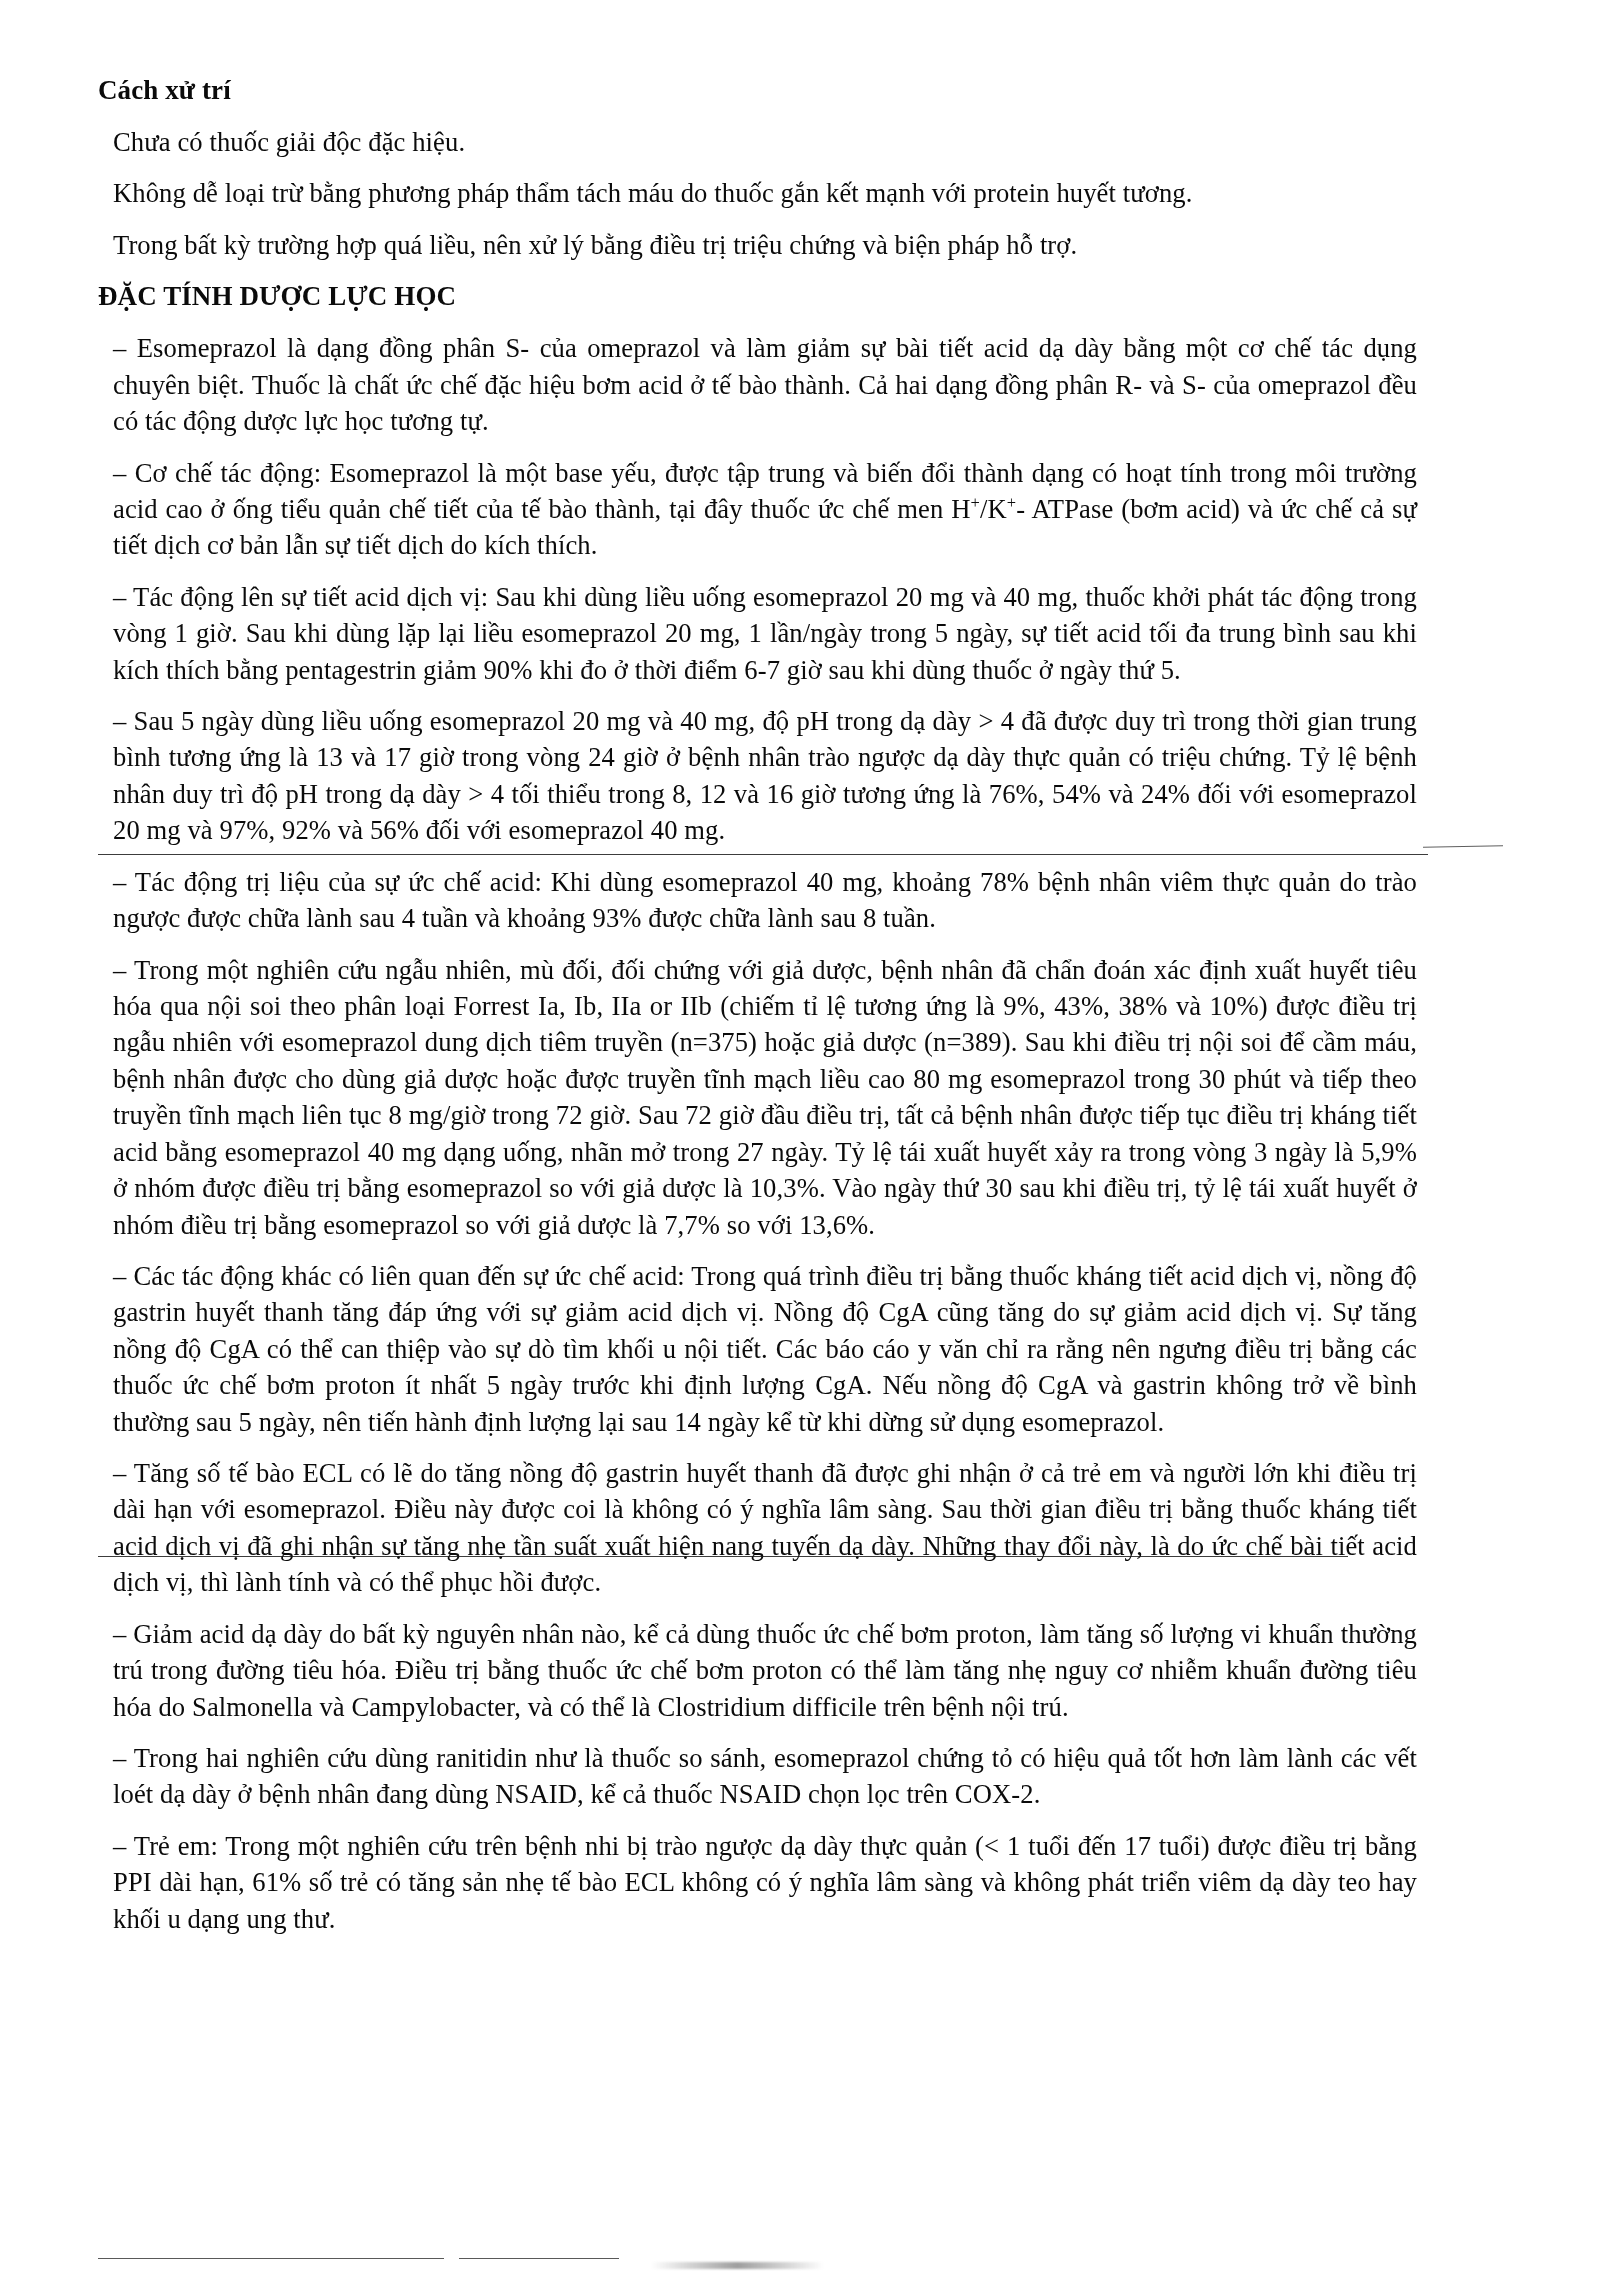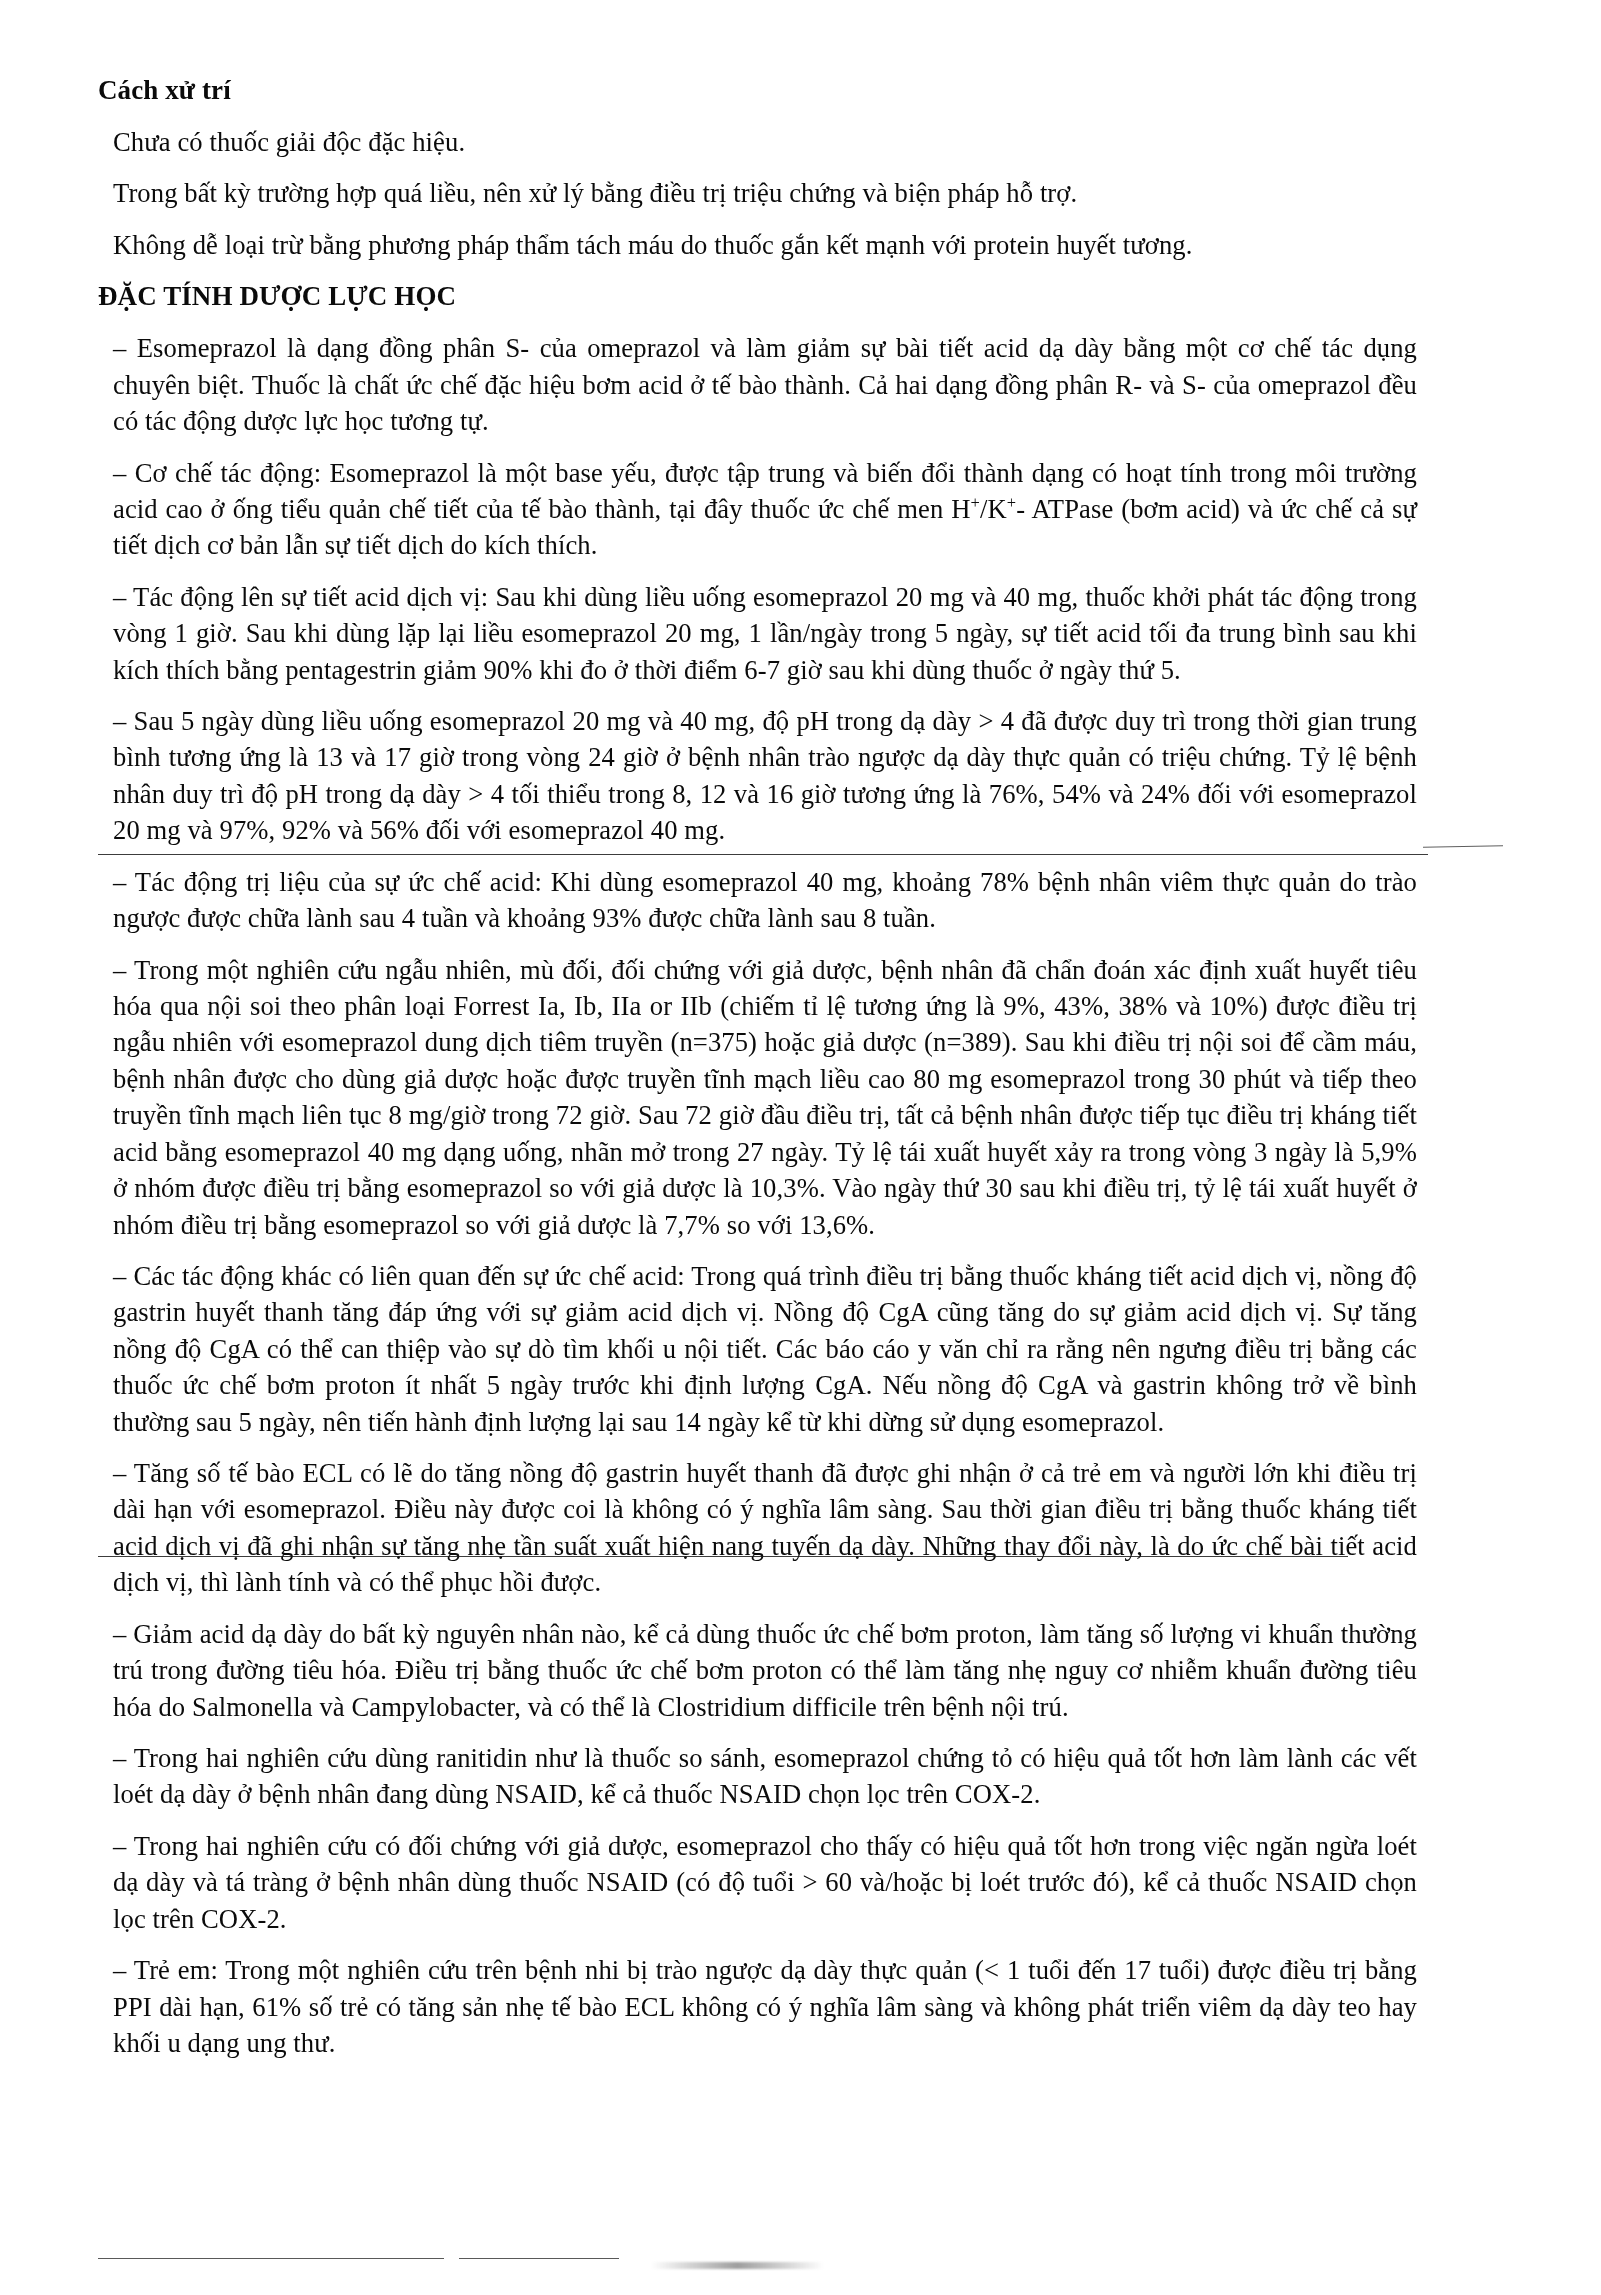--- a/index.html
+++ b/index.html
@@ -76,22 +76,22 @@
 </head>
 <body>
 
 <div class="page">
 
   <div class="doc">
 
     <div class="block">
       <div class="h-bold">Cách xử trí</div>
       <p class="plain">Chưa có thuốc giải độc đặc hiệu.</p>
+      <p class="plain">Không dễ loại trừ bằng phương pháp thẩm tách máu do thuốc gắn kết mạnh với protein huyết tương.</p>
       <p class="plain">Trong bất kỳ trường hợp quá liều, nên xử lý bằng điều trị triệu chứng và biện pháp hỗ trợ.</p>
-      <p class="plain">Không dễ loại trừ bằng phương pháp thẩm tách máu do thuốc gắn kết mạnh với protein huyết tương.</p>
     </div>
 
     <div class="block">
       <div class="h-bold">ĐẶC TÍNH DƯỢC LỰC HỌC</div>
       <p>– Esomeprazol là dạng đồng phân S- của omeprazol và làm giảm sự bài tiết acid dạ dày bằng một cơ chế tác dụng chuyên biệt. Thuốc là chất ức chế đặc hiệu bơm acid ở tế bào thành. Cả hai dạng đồng phân R- và S- của omeprazol đều có tác động dược lực học tương tự.</p>
     </div>
 
     <p><span class="it">– Cơ chế tác động:</span><span> Esomeprazol là một base yếu, được tập trung và biến đổi thành dạng có hoạt tính trong môi trường acid cao ở ống tiểu quản chế tiết của tế bào thành, tại đây thuốc ức chế men H<sup>+</sup>/K<sup>+</sup>- ATPase (bơm acid) và ức chế cả sự tiết dịch cơ bản lẫn sự tiết dịch do kích thích.</span></p>
 
     <p><span class="it">– Tác động lên sự tiết acid dịch vị:</span><span> Sau khi dùng liều uống esomeprazol 20 mg và 40 mg, thuốc khởi phát tác động trong vòng 1 giờ. Sau khi dùng lặp lại liều esomeprazol 20 mg, 1 lần/ngày trong 5 ngày, sự tiết acid tối đa trung bình sau khi kích thích bằng pentagestrin giảm 90% khi đo ở thời điểm 6-7 giờ sau khi dùng thuốc ở ngày thứ 5.</span></p>
@@ -104,21 +104,20 @@
     <p>– Trong một nghiên cứu ngẫu nhiên, mù đối, đối chứng với giả dược, bệnh nhân đã chẩn đoán xác định xuất huyết tiêu hóa qua nội soi theo phân loại Forrest Ia, Ib, IIa or IIb (chiếm tỉ lệ tương ứng là 9%, 43%, 38% và 10%) được điều trị ngẫu nhiên với esomeprazol dung dịch tiêm truyền (n=375) hoặc giả dược (n=389). Sau khi điều trị nội soi để cầm máu, bệnh nhân được cho dùng giả dược hoặc được truyền tĩnh mạch liều cao 80 mg esomeprazol trong 30 phút và tiếp theo truyền tĩnh mạch liên tục 8 mg/giờ trong 72 giờ. Sau 72 giờ đầu điều trị, tất cả bệnh nhân được tiếp tục điều trị kháng tiết acid bằng esomeprazol 40 mg dạng uống, nhãn mở trong 27 ngày. Tỷ lệ tái xuất huyết xảy ra trong vòng 3 ngày là 5,9% ở nhóm được điều trị bằng esomeprazol so với giả dược là 10,3%. Vào ngày thứ 30 sau khi điều trị, tỷ lệ tái xuất huyết ở nhóm điều trị bằng esomeprazol so với giả dược là 7,7% so với 13,6%.</p>
 
     <p><span class="it">– Các tác động khác có liên quan đến sự ức chế acid:</span><span> Trong quá trình điều trị bằng thuốc kháng tiết acid dịch vị, nồng độ gastrin huyết thanh tăng đáp ứng với sự giảm acid dịch vị. Nồng độ CgA cũng tăng do sự giảm acid dịch vị. Sự tăng nồng độ CgA có thể can thiệp vào sự dò tìm khối u nội tiết. Các báo cáo y văn chỉ ra rằng nên ngưng điều trị bằng các thuốc ức chế bơm proton ít nhất 5 ngày trước khi định lượng CgA. Nếu nồng độ CgA và gastrin không trở về bình thường sau 5 ngày, nên tiến hành định lượng lại sau 14 ngày kể từ khi dừng sử dụng esomeprazol.</span></p>
 
     <p>– Tăng số tế bào ECL có lẽ do tăng nồng độ gastrin huyết thanh đã được ghi nhận ở cả trẻ em và người lớn khi điều trị dài hạn với esomeprazol. Điều này được coi là không có ý nghĩa lâm sàng. Sau thời gian điều trị bằng thuốc kháng tiết acid dịch vị đã ghi nhận sự tăng nhẹ tần suất xuất hiện nang tuyến dạ dày. Những thay đổi này, là do ức chế bài tiết acid dịch vị, thì lành tính và có thể phục hồi được.</p>
 
     <p>– Giảm acid dạ dày do bất kỳ nguyên nhân nào, kể cả dùng thuốc ức chế bơm proton, làm tăng số lượng vi khuẩn thường trú trong đường tiêu hóa. Điều trị bằng thuốc ức chế bơm proton có thể làm tăng nhẹ nguy cơ nhiễm khuẩn đường tiêu hóa do <span class="it">Salmonella</span> và <span class="it">Campylobacter</span>, và có thể là <span class="it">Clostridium difficile</span> trên bệnh nội trú.</p>
 
     <p>– Trong hai nghiên cứu dùng ranitidin như là thuốc so sánh, esomeprazol chứng tỏ có hiệu quả tốt hơn làm lành các vết loét dạ dày ở bệnh nhân đang dùng NSAID, kể cả thuốc NSAID chọn lọc trên COX-2.</p>
 
-    <p>– Trong hai nghiên cứu có đối chứng với giả dược, esomeprazol cho thấy có hiệu quả tốt hơn trong việc ngăn ngừa loét dạ dày và tá tràng ở bệnh nhân dùng thuốc NSAID (có độ tuổi &gt; 60 và/hoặc bị loét trước đó), kể cả thuốc NSAID chọn lọc trên COX-2.</p>
 
     <p><span class="it">– Trẻ em:</span><span> Trong một nghiên cứu trên bệnh nhi bị trào ngược dạ dày thực quản (&lt; 1 tuổi đến 17 tuổi) được điều trị bằng PPI dài hạn, 61% số trẻ có tăng sản nhẹ tế bào ECL không có ý nghĩa lâm sàng và không phát triển viêm dạ dày teo hay khối u dạng ung thư.</span></p>
 
   </div>
 
   <div class="strikeline" style="left:98px; top:854px; width:1330px;"></div>
   <div class="strikeline thin" style="left:1423px; top:846px; width:80px; transform:rotate(-1.2deg);"></div>
   <div class="strikeline" style="left:98px; top:1556px; width:1250px;"></div>
   <div class="underline-artifact" style="left:98px; top:2258px; width:346px;"></div>
   <div class="underline-artifact" style="left:459px; top:2258px; width:160px;"></div>

